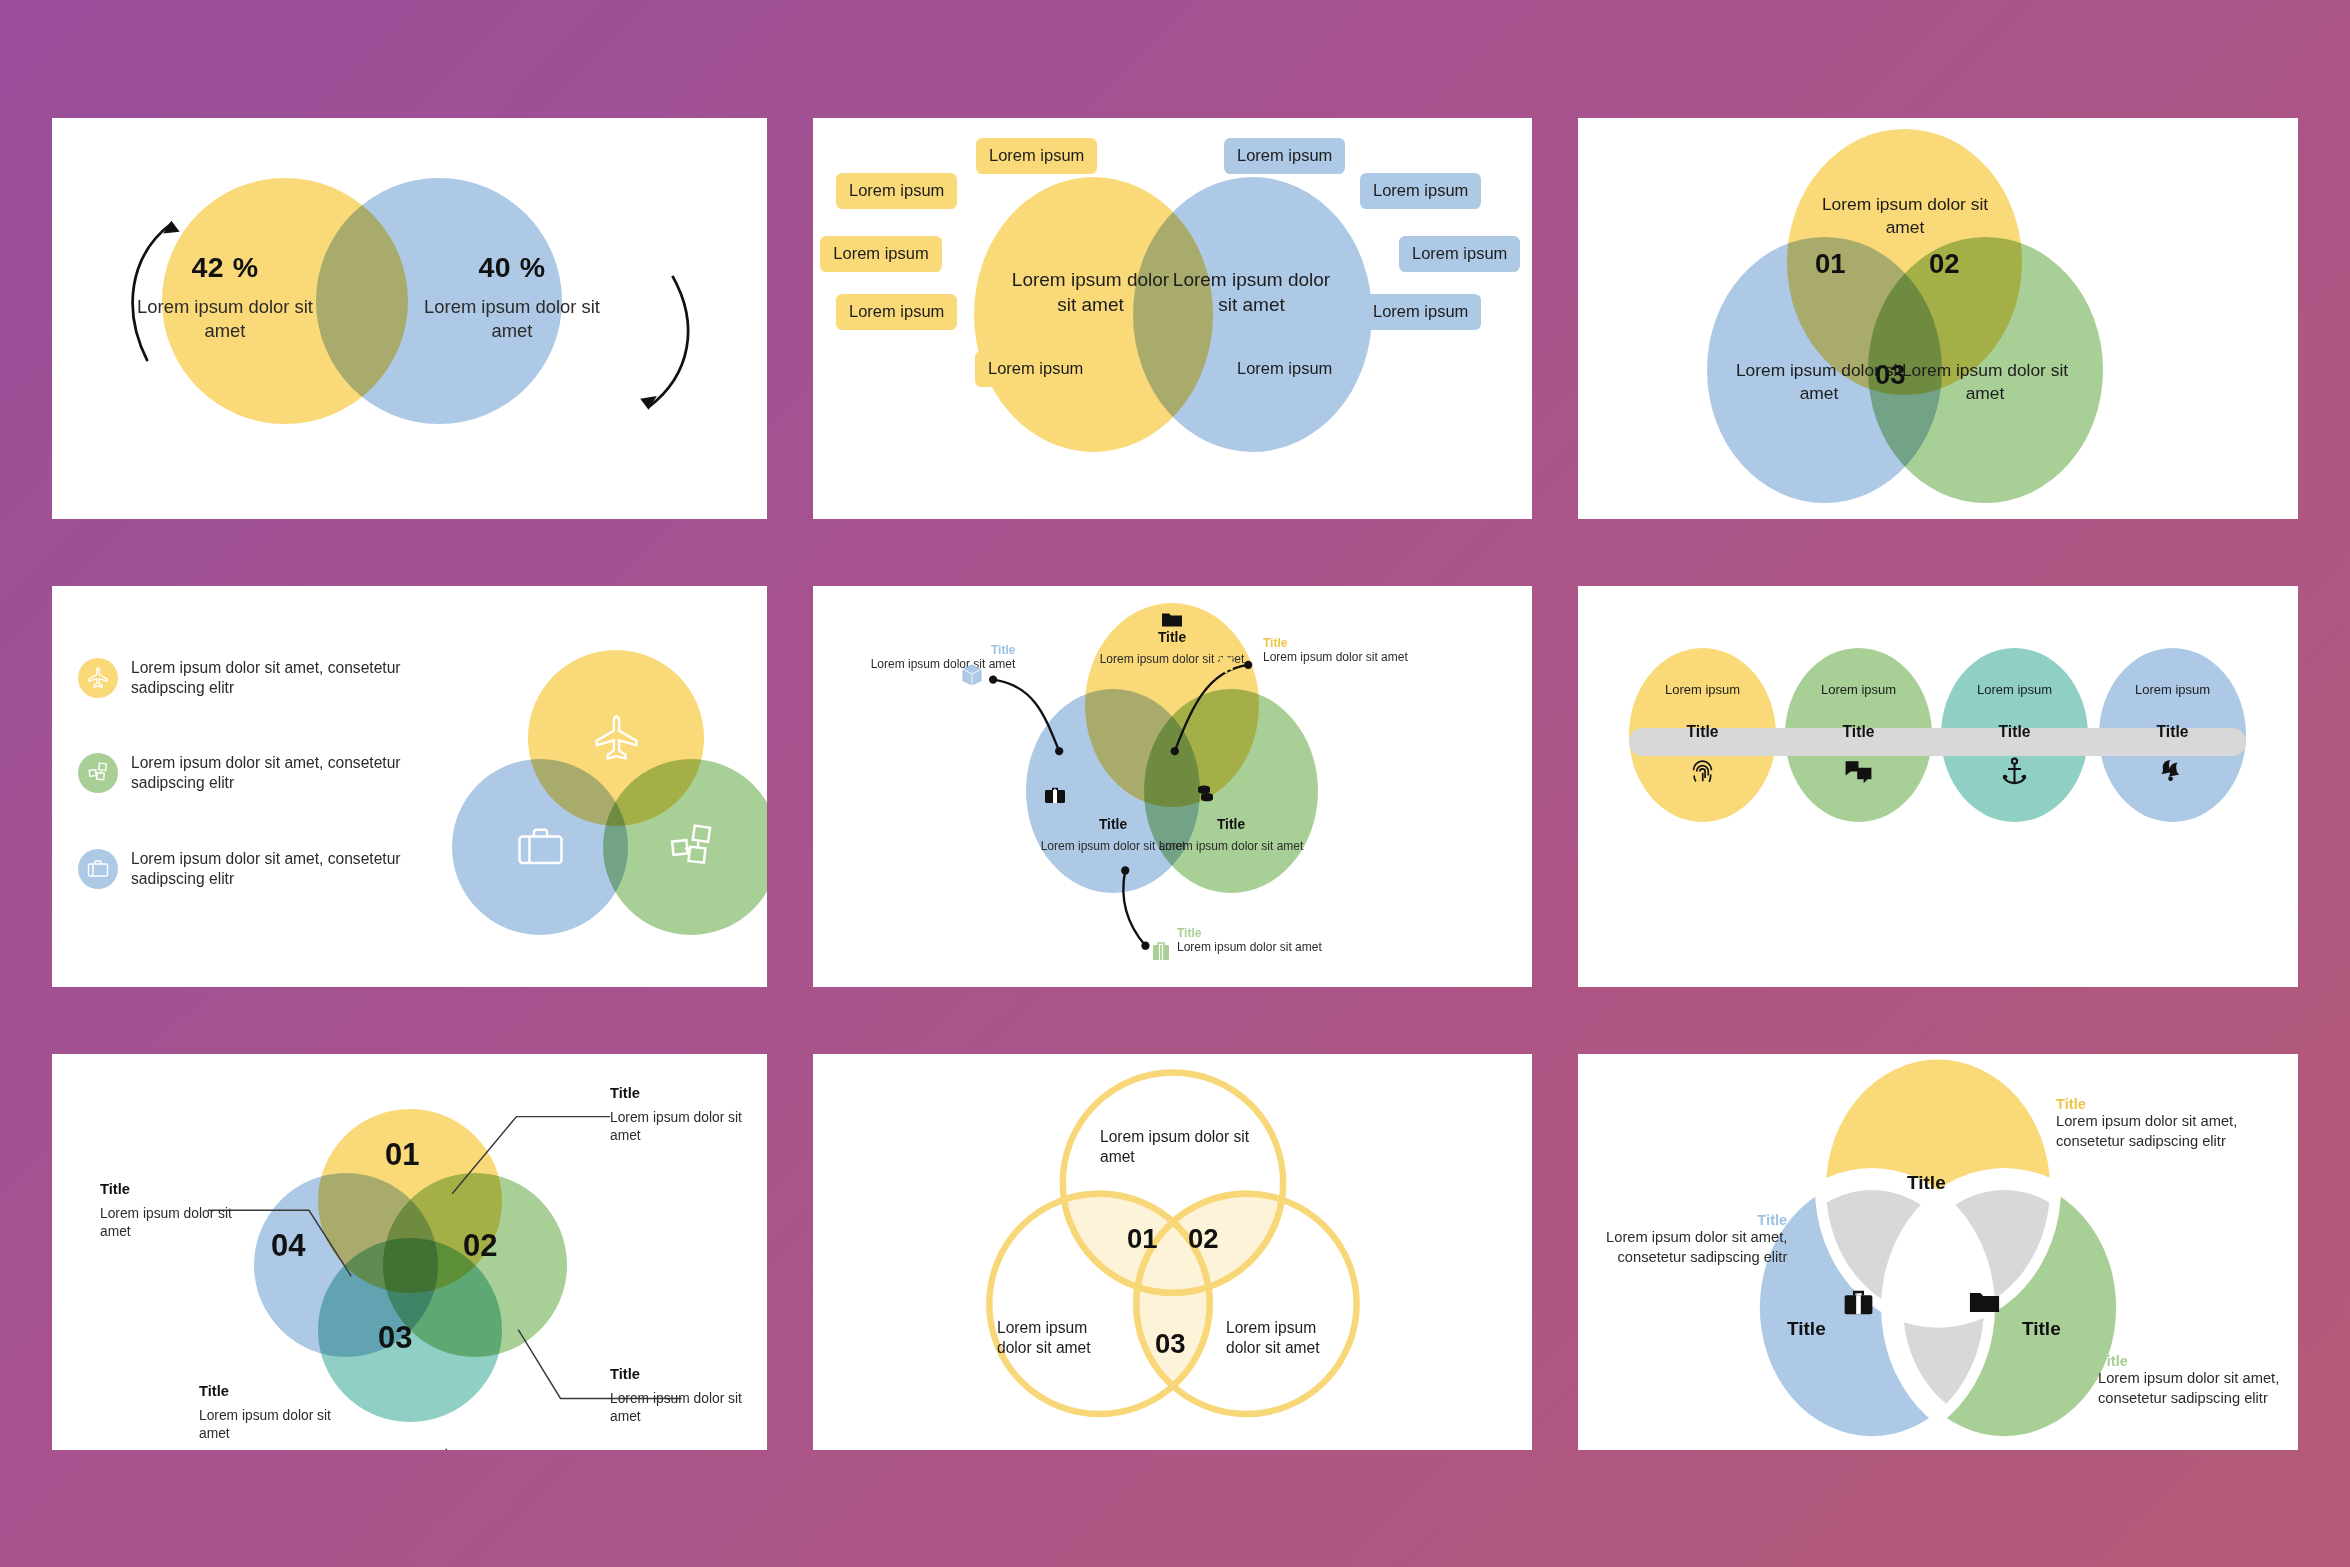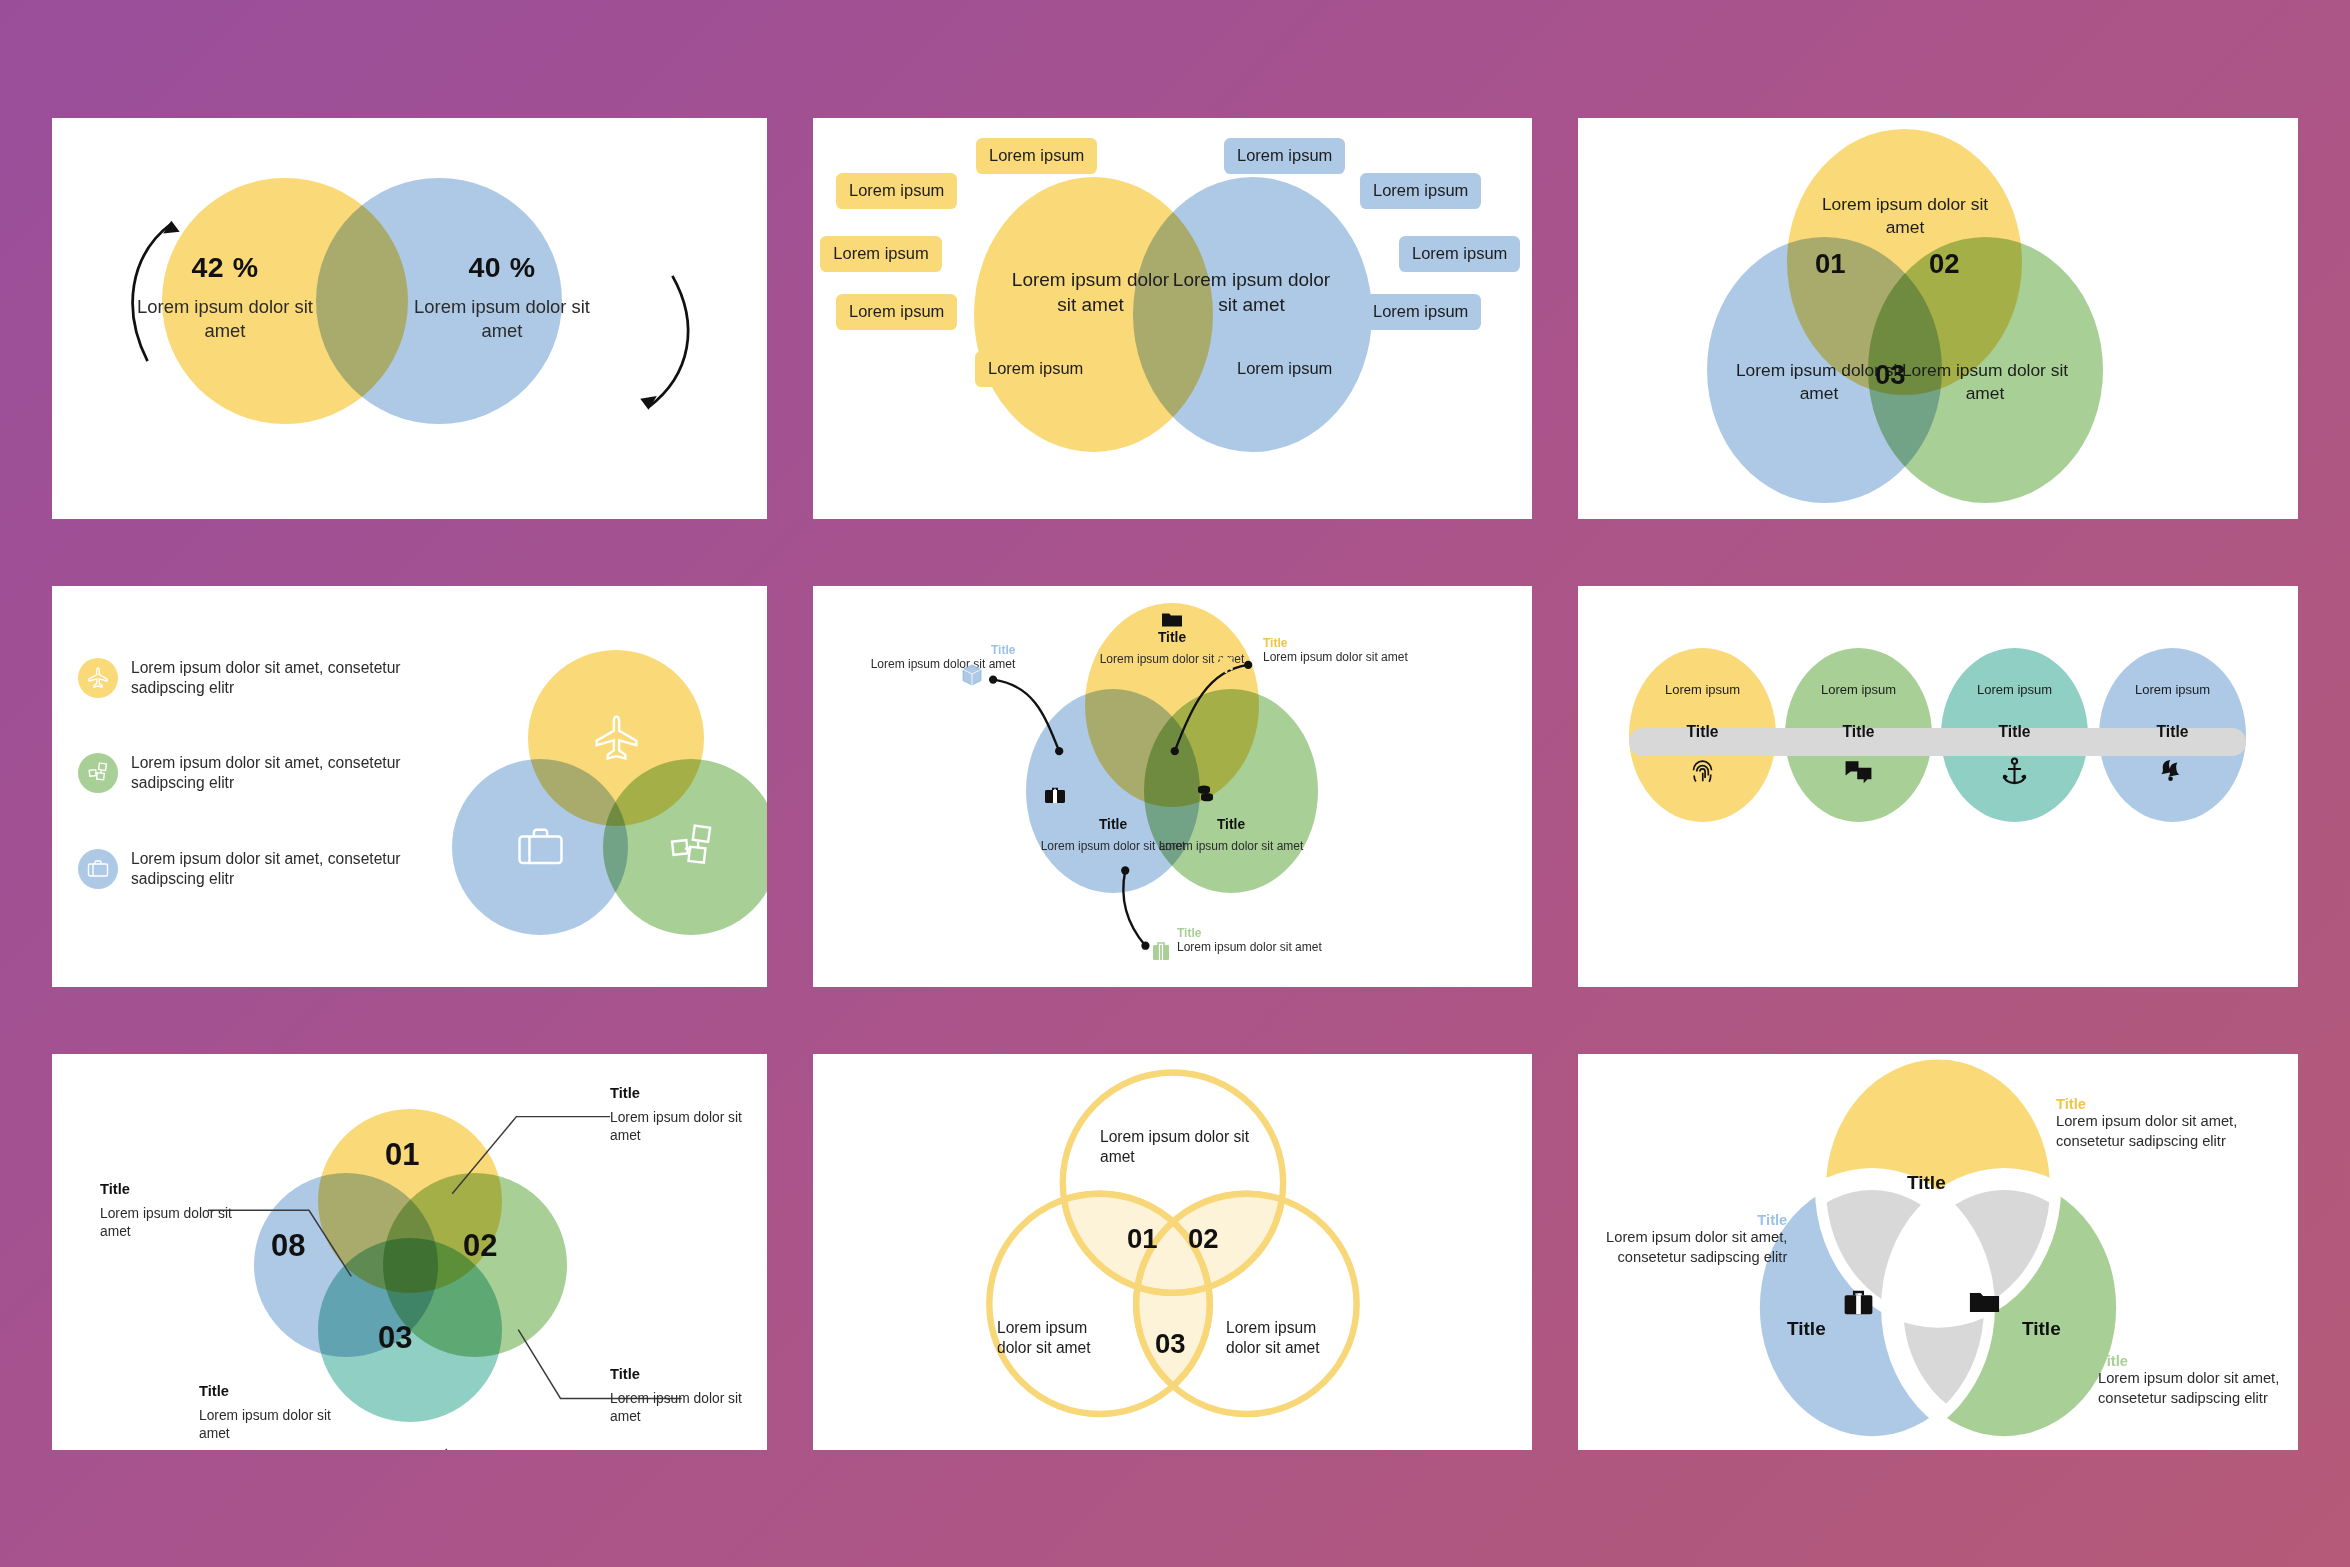--- a/index.html
+++ b/index.html
@@ -112,21 +112,21 @@
       <path d="M 104 265 C 76 210 84 150 130 115" stroke="#111" stroke-width="3" fill="none"></path>
       <polygon points="130,112 121,126 139,124" fill="#111"></polygon>
       <path d="M 676 172 C 706 225 696 280 650 315" stroke="#111" stroke-width="3" fill="none"></path>
       <polygon points="650,318 659,303 641,306" fill="#111"></polygon>
     </svg>
 
     <div class="p1-txt" style="left:81px; top:133px;">
       <div class="pct">42 %</div>
       <div class="t-lorem" style="margin-top:11px">Lorem ipsum dolor sit amet</div>
     </div>
-    <div class="p1-txt" style="left:358px; top:133px;">
+    <div class="p1-txt" style="left:368px; top:133px;">
       <div class="pct">40 %</div>
       <div class="t-lorem" style="margin-top:11px">Lorem ipsum dolor sit amet</div>
     </div>
   </div>
 
   <div class="panel">
     <div class="p2-ell p2-a"></div>
     <div class="p2-ell p2-b"></div>
 
     <div class="p2-ctr" style="left:195px; top:150px;">Lorem ipsum dolor sit amet</div>
@@ -334,21 +334,21 @@
 
   <div class="panel">
     <div class="p7-c" style="background:#f9d978; left:266px; top:55px;"></div>
     <div class="p7-c" style="background:#a8cf96; left:331px; top:119px;"></div>
     <div class="p7-c" style="background:#8fcfc4; left:266px; top:184px;"></div>
     <div class="p7-c" style="background:#adc9e5; left:202px; top:119px;"></div>
 
     <div class="p7-num num" style="left:333px; top:83px;">01</div>
     <div class="p7-num num" style="left:411px; top:174px;">02</div>
     <div class="p7-num num" style="left:326px; top:266px;">03</div>
-    <div class="p7-num num" style="left:219px; top:174px;">08</div>
+    <div class="p7-num num" style="left:219px; top:174px;">04</div>
 
     <svg style="position:absolute;left:0;top:0;width:715px;height:396px;pointer-events:none" viewBox="0 0 779 431" width="715" height="396">
       <path d="M 608 68 L 506 68 L 436 152" stroke="#3a3a3a" stroke-width="1.6" fill="none"></path>
       <path d="M 170 170 L 280 170 L 326 242" stroke="#3a3a3a" stroke-width="1.6" fill="none"></path>
       <path d="M 686 375 L 554 375 L 508 300" stroke="#3a3a3a" stroke-width="1.6" fill="none"></path>
       <path d="M 260 488 L 396 488 L 430 430" stroke="#3a3a3a" stroke-width="1.6" fill="none"></path>
     </svg>
 
     <div class="p7-cal" style="left:558px; top:31px; width:147px;">
       <div class="cap">Title</div>

